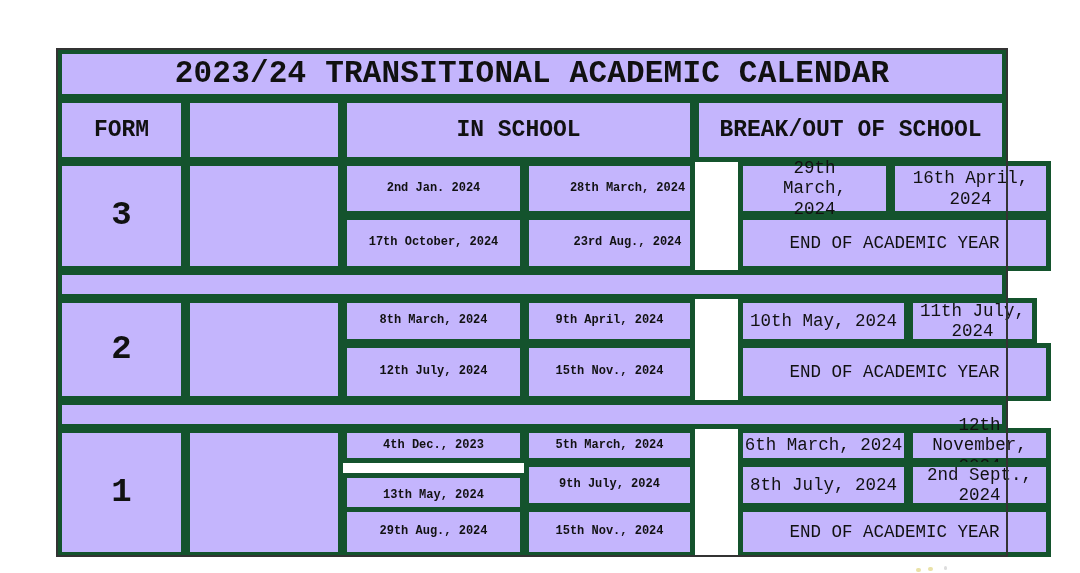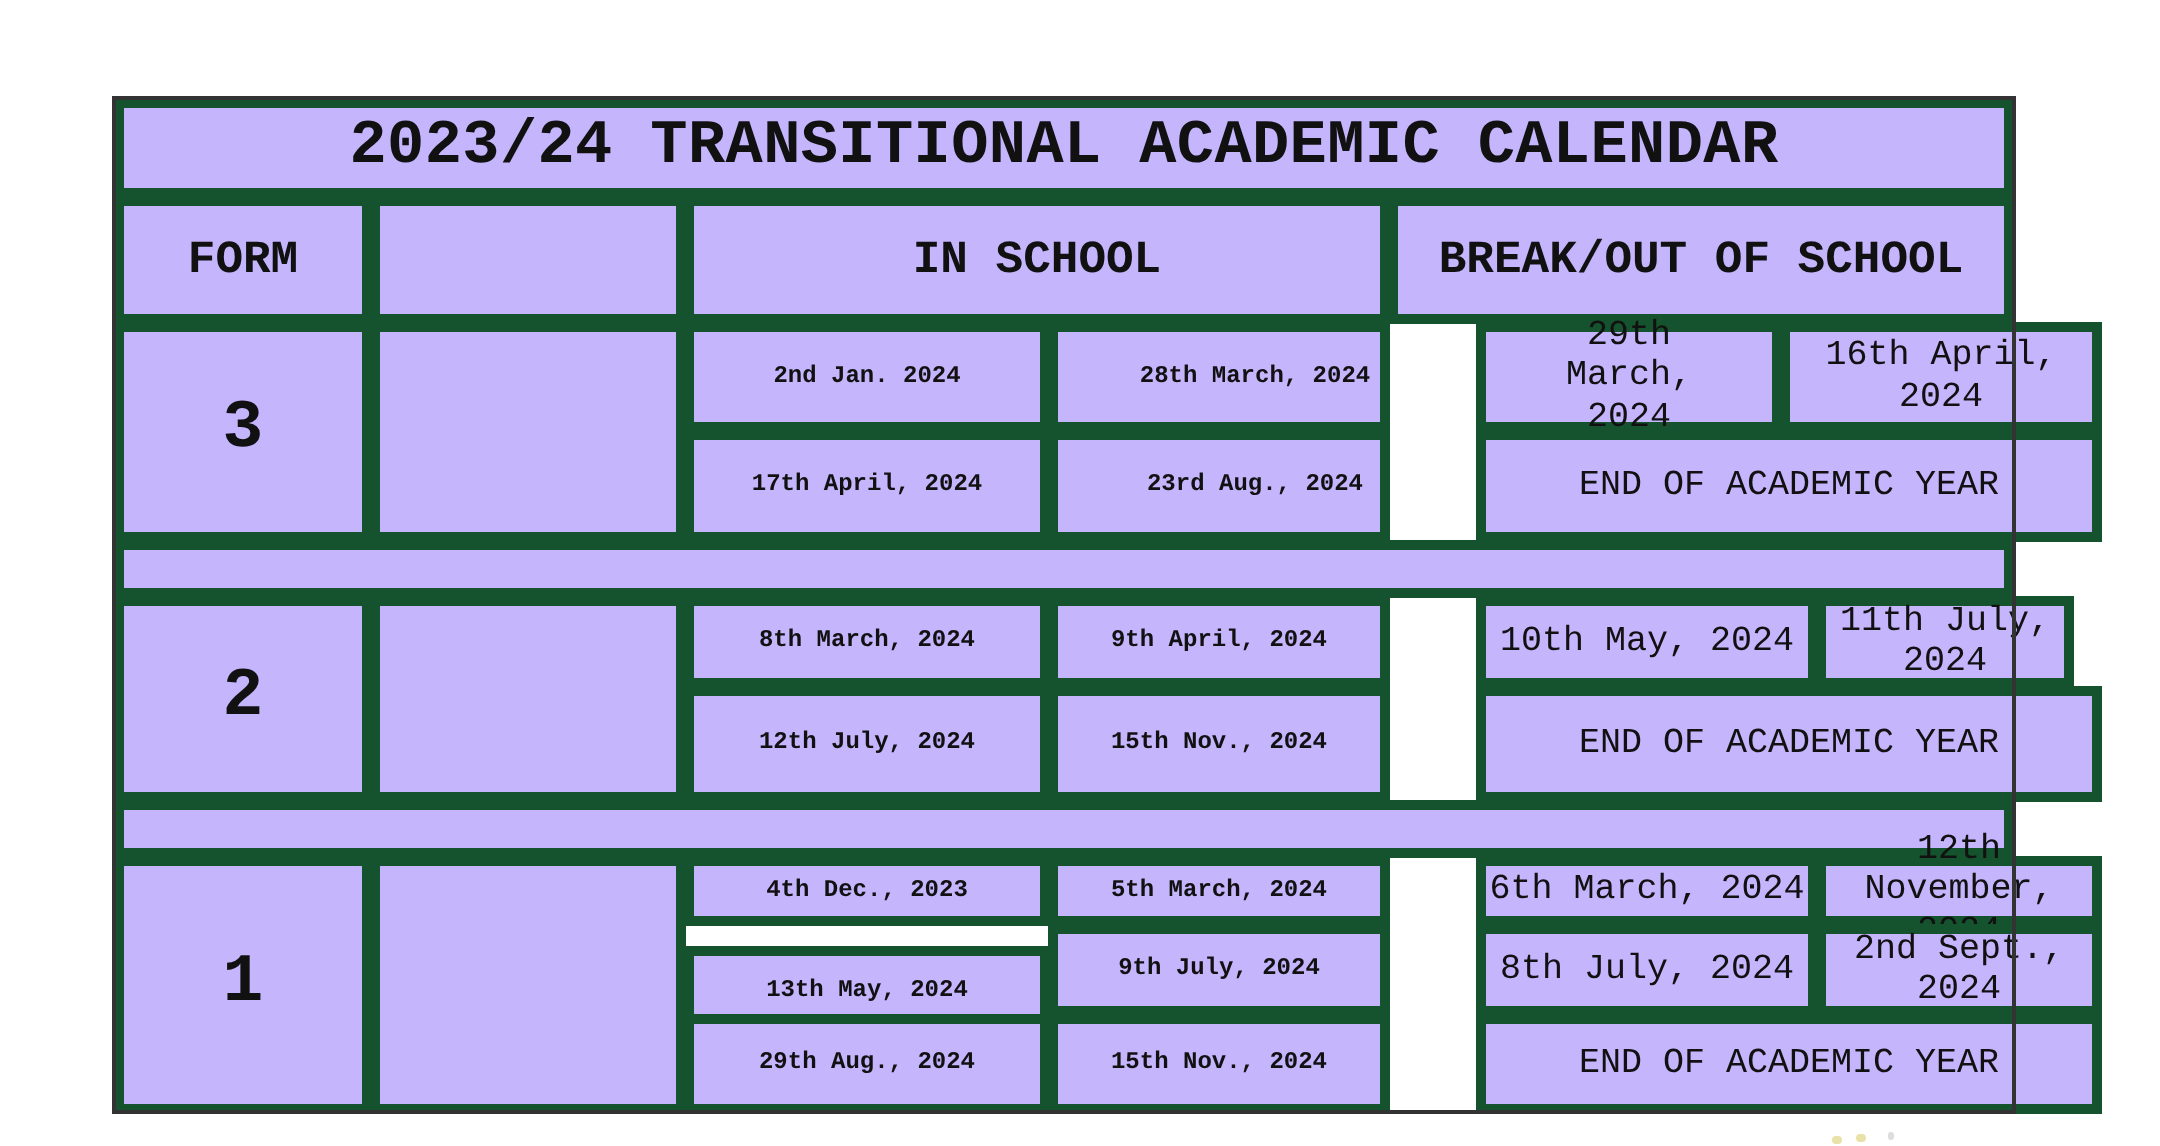--- a/index.html
+++ b/index.html
@@ -30,21 +30,21 @@
 
   <div>
     <div class="cell form" style="left:57px;top:161px;width:129px;height:110px;">3</div>
     <div class="cell" style="left:185px;top:161px;width:158px;height:110px;"></div>
 
     <div class="cell b" style="left:342px;top:161px;width:183px;height:55px;">2nd Jan. 2024</div>
     <div class="cell b" style="left:524px;top:161px;width:171px;height:55px;padding-left:36px;">28th March, 2024</div>
     <div class="cell n" style="left:694px;top:161px;width:153px;height:55px;padding:0 14px;">29th March, 2024</div>
     <div class="cell n" style="left:846px;top:161px;width:161px;height:55px;">16th April, 2024</div>
 
-    <div class="cell b" style="left:342px;top:215px;width:183px;height:56px;">17th April, 2024</div>
+    <div class="cell b" style="left:342px;top:215px;width:183px;height:56px;">17th October, 2024</div>
     <div class="cell b" style="left:524px;top:215px;width:171px;height:56px;padding-left:36px;">23rd Aug., 2024</div>
     <div class="cell n" style="left:694px;top:215px;width:313px;height:56px;">END OF ACADEMIC YEAR</div>
   </div>
 
   <div class="cell" style="left:57px;top:270px;width:950px;height:29px;"></div>
 
   <div>
     <div class="cell form" style="left:57px;top:298px;width:129px;height:103px;">2</div>
     <div class="cell" style="left:185px;top:298px;width:158px;height:103px;"></div>
 

